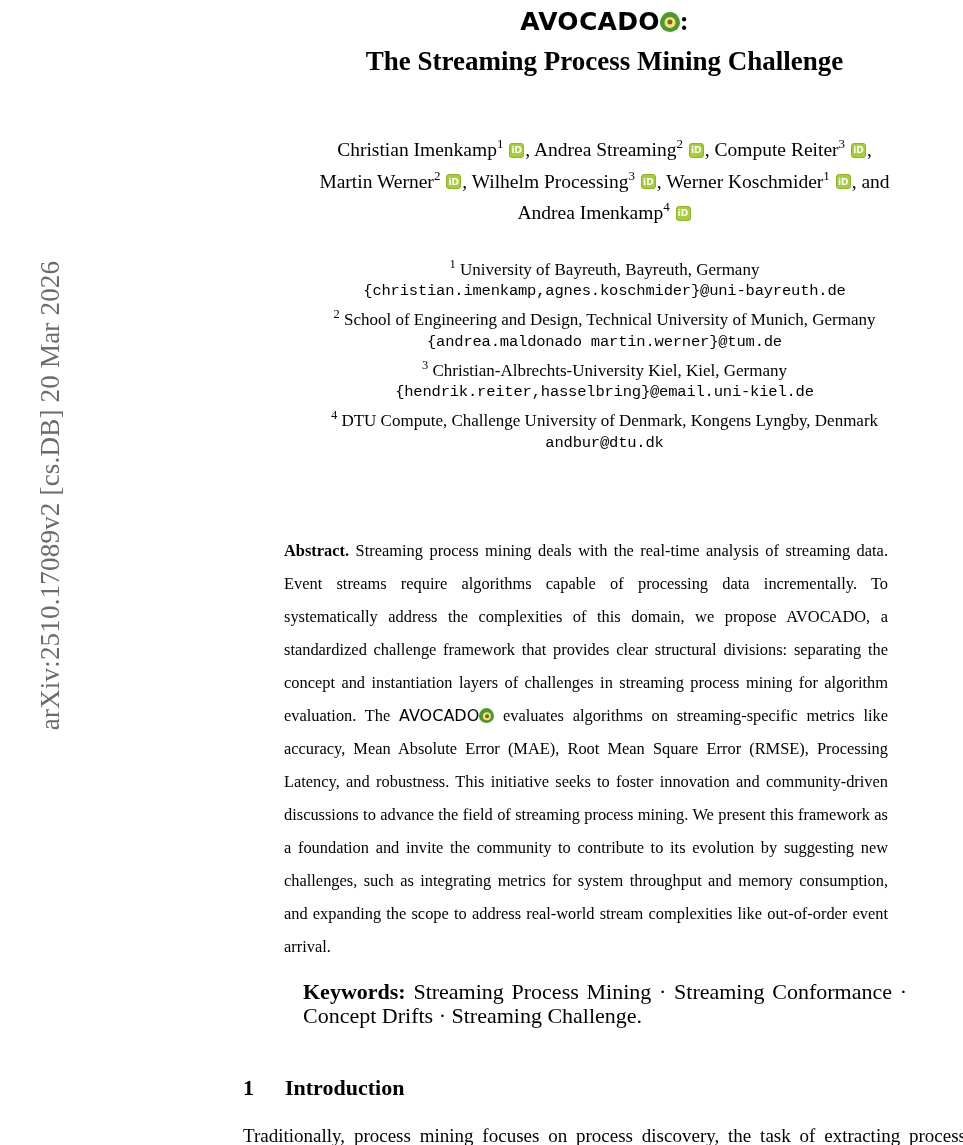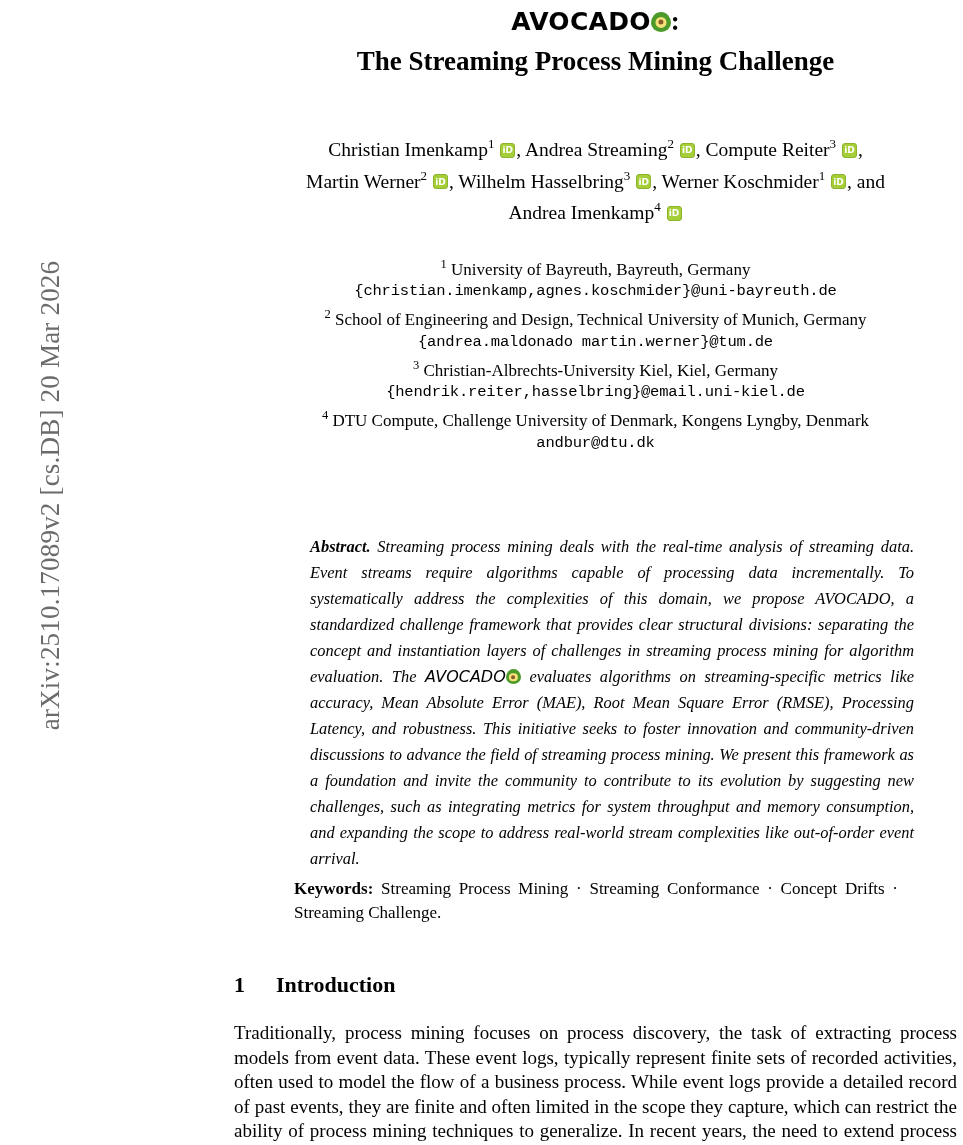--- a/index.html
+++ b/index.html
@@ -34,21 +34,21 @@
     text-align: center;
     font-family: "Liberation Serif", serif;
     font-size: 27px;
     color: #6b6b6b;
     letter-spacing: 0.2px;
     white-space: nowrap;
   }
 
   .page {
     position: absolute;
-    left: 51px;
+    left: 60px;
     top: 0;
     width: 903px;
     height: 1145px;
   }
 
   .content {
     position: absolute;
     left: 183px;
     top: 0;
     width: 723px;
@@ -152,38 +152,37 @@
   .affiliations .aff-line sup { font-size: 12.5px; vertical-align: super; }
   .mono {
     font-family: "Liberation Mono", monospace;
     font-size: 15.5px;
     letter-spacing: -0.2px;
   }
 
   
   .abstract {
     margin-top: 79px;
-    margin-left: 76px;
+    margin-left: 41px;
     width: 604px;
     font-size: 16.4px;
-    line-height: 26px;
+    line-height: 33px;
     text-align: justify;
-    font-style: italic;
   }
   .abstract b { font-weight: bold; }
   .avocado-inline {
     font-family: "DejaVu Sans", sans-serif;
     font-size: 16px;
   }
 
   .keywords {
-    margin-top: 5px;
+    margin-top: 17px;
     margin-left: 60px;
     width: 604px;
-    font-size: 17px;
+    font-size: 22px;
     line-height: 23.4px;
     text-align: justify;
   }
   .keywords b { font-weight: bold; }
 
   
   .section-head {
     margin-top: 48px;
     font-size: 22px;
     font-weight: bold;
@@ -217,21 +216,21 @@
 
     <div class="authors">
       <div>
         <span>Christian Imenkamp</span><sup>1</sup>
         <span class="orcid"></span><span>, Andrea Streaming</span><sup>2</sup>
         <span class="orcid"></span><span>, Compute Reiter</span><sup>3</sup>
         <span class="orcid"></span><span>,</span>
       </div>
       <div>
         <span>Martin Werner</span><sup>2</sup>
-        <span class="orcid"></span><span>, Wilhelm Hasselbring</span><sup>3</sup>
+        <span class="orcid"></span><span>, Wilhelm Processing</span><sup>3</sup>
         <span class="orcid"></span><span>, Werner Koschmider</span><sup>1</sup>
         <span class="orcid"></span><span>, and</span>
       </div>
       <div>
         <span>Andrea Imenkamp</span><sup>4</sup>
         <span class="orcid"></span>
       </div>
     </div>
 
     <div class="affiliations">

